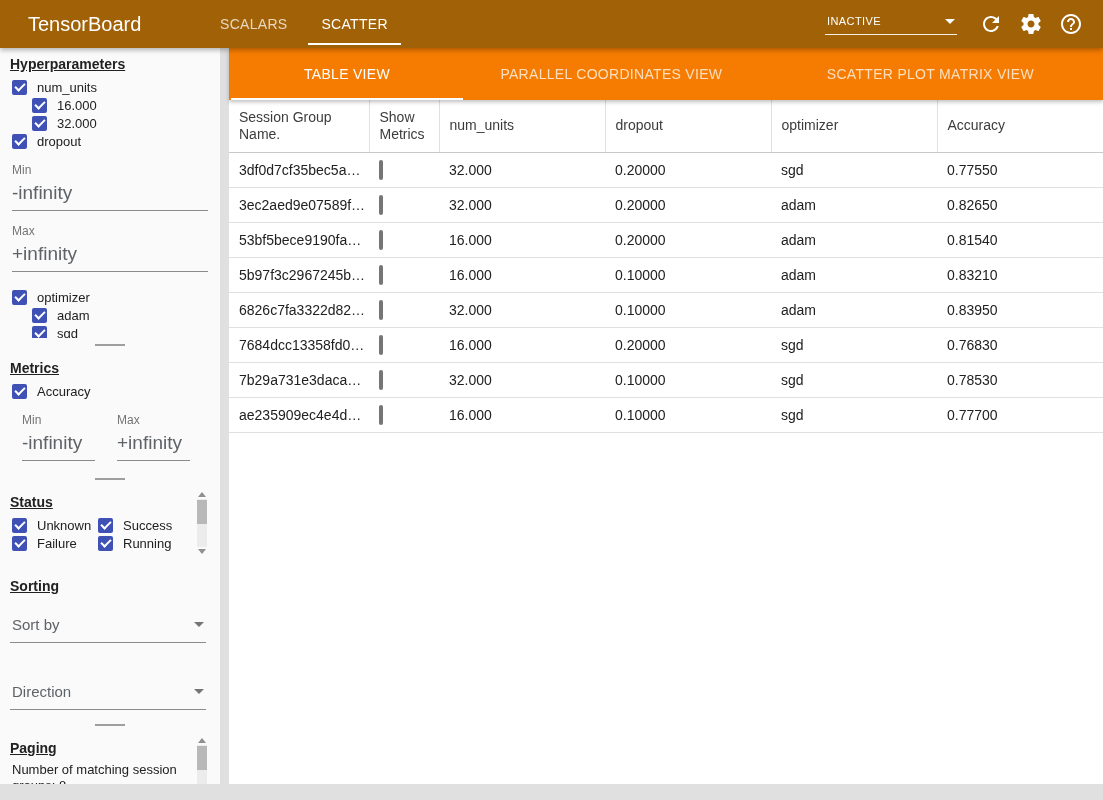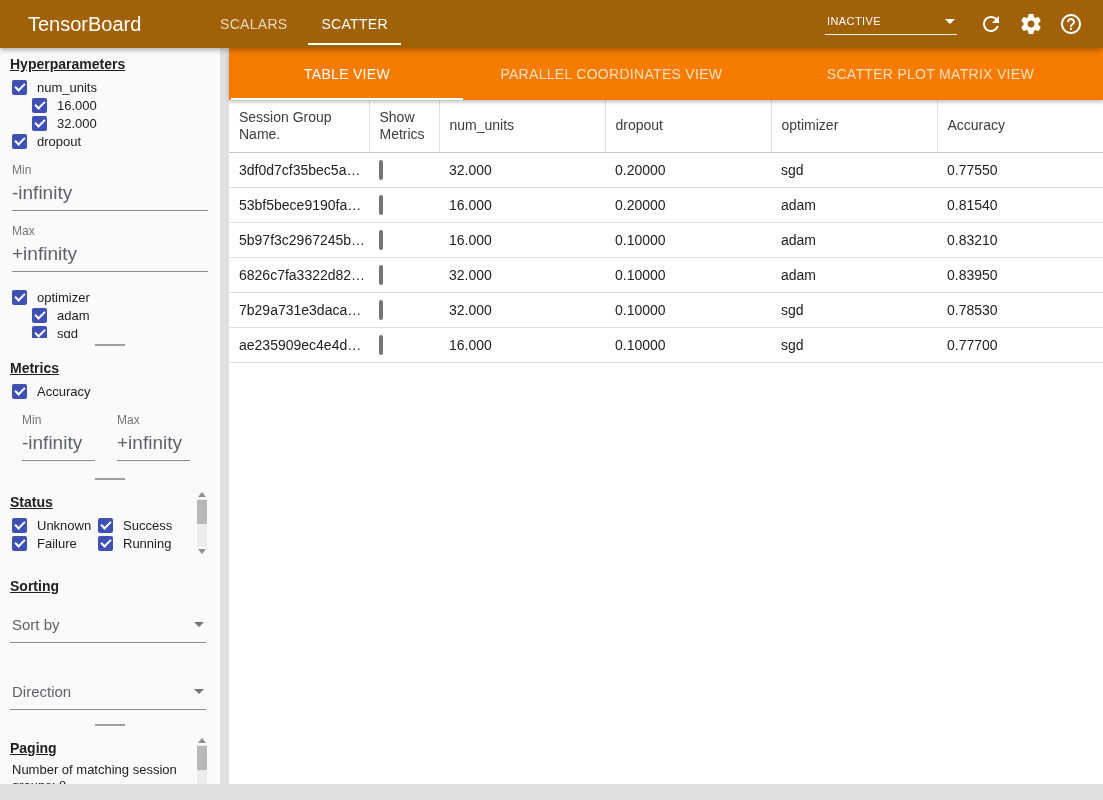--- a/index.html
+++ b/index.html
@@ -322,20 +322,28 @@
         <tbody>
           <tr>
             <td>3df0d7cf35bec5a…</td>
             <td class="td-check"><span class="cb unchecked"></span></td>
             <td>32.000</td>
             <td>0.20000</td>
             <td>sgd</td>
             <td>0.77550</td>
           </tr>
           <tr>
+            <td>3ec2aed9e07589f…</td>
+            <td class="td-check"><span class="cb unchecked"></span></td>
+            <td>32.000</td>
+            <td>0.20000</td>
+            <td>adam</td>
+            <td>0.82650</td>
+          </tr>
+          <tr>
             <td>53bf5bece9190fa…</td>
             <td class="td-check"><span class="cb unchecked"></span></td>
             <td>16.000</td>
             <td>0.20000</td>
             <td>adam</td>
             <td>0.81540</td>
           </tr>
           <tr>
             <td>5b97f3c2967245b…</td>
             <td class="td-check"><span class="cb unchecked"></span></td>
@@ -346,20 +354,28 @@
           </tr>
           <tr>
             <td>6826c7fa3322d82…</td>
             <td class="td-check"><span class="cb unchecked"></span></td>
             <td>32.000</td>
             <td>0.10000</td>
             <td>adam</td>
             <td>0.83950</td>
           </tr>
           <tr>
+            <td>7684dcc13358fd0…</td>
+            <td class="td-check"><span class="cb unchecked"></span></td>
+            <td>16.000</td>
+            <td>0.20000</td>
+            <td>sgd</td>
+            <td>0.76830</td>
+          </tr>
+          <tr>
             <td>7b29a731e3daca…</td>
             <td class="td-check"><span class="cb unchecked"></span></td>
             <td>32.000</td>
             <td>0.10000</td>
             <td>sgd</td>
             <td>0.78530</td>
           </tr>
           <tr>
             <td>ae235909ec4e4d…</td>
             <td class="td-check"><span class="cb unchecked"></span></td>

